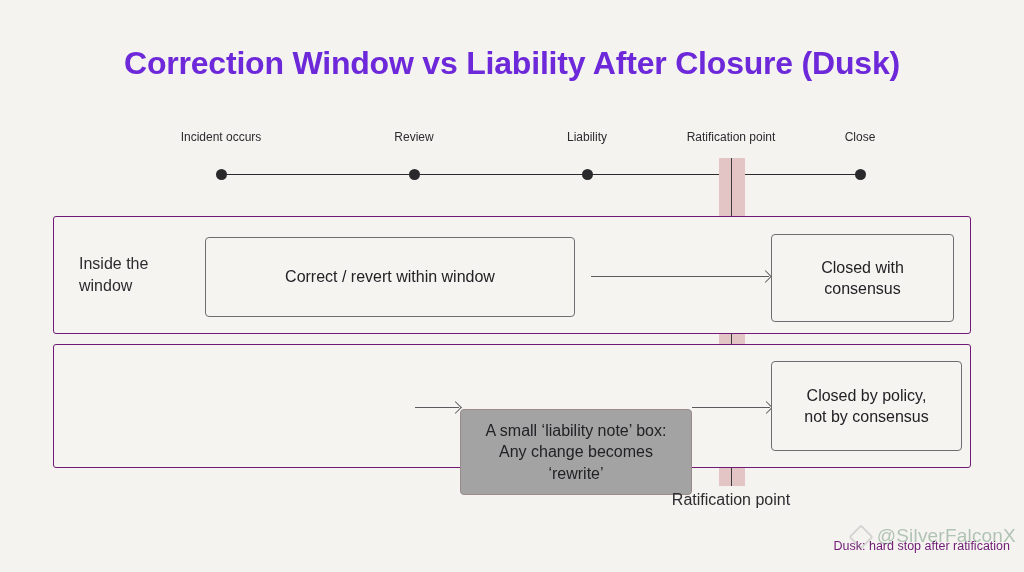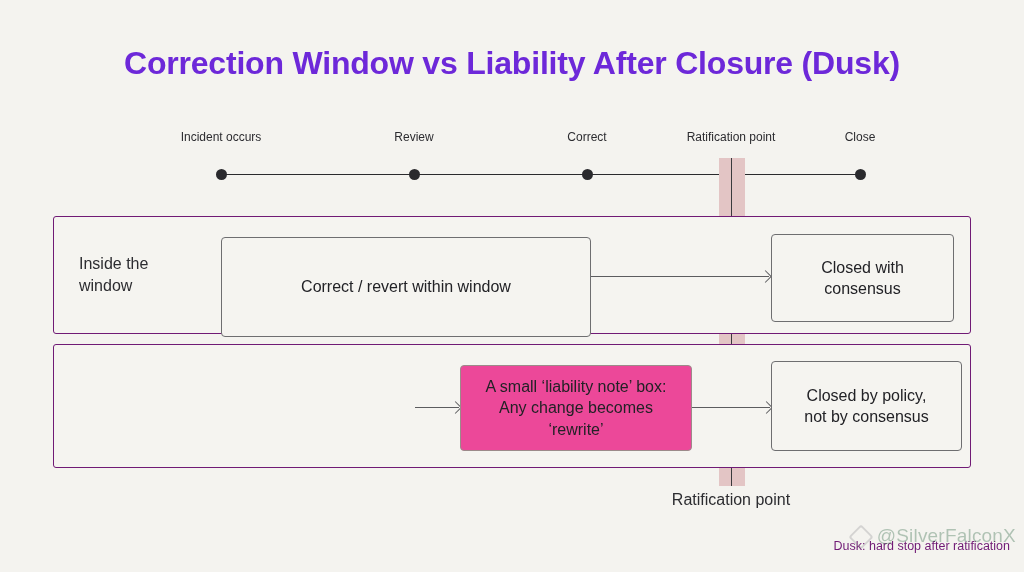--- a/index.html
+++ b/index.html
@@ -119,26 +119,27 @@
     align-items: center;
     justify-content: center;
     text-align: center;
     font-size: 16px;
     line-height: 1.32;
     color: #222226;
     white-space: pre-line;
     padding: 4px 10px;
   }
   .pbox.liability {
-    background: #ec4899;
+    background: #a3a3a3;
     border-color: #9c8a8a;
-  }
-
-  
-  #box-correct { left: 167px; top: 20px;  width: 370px; height: 100px; }
+    margin-top: 44px;
+  }
+
+  
+  #box-correct { left: 151px; top: 20px;  width: 370px; height: 80px; }
   #box-closed-consensus { left: 717px; top: 17px; width: 183px; height: 88px; }
 
   
   #box-dispute   { left: 167px; top: 22px; width: 194px; height: 82px; }
   #box-liability { left: 406px; top: 20px; width: 232px; height: 86px; }
   #box-closed-policy { left: 717px; top: 16px; width: 191px; height: 90px; }
 
   
   .arrow {
     position: absolute;
@@ -216,21 +217,21 @@
 
 <div id="canvas">
 
   <div id="title">Correction Window vs Liability After Closure (Dusk)</div>
 
   <div id="timeline">
     <div id="tl-axis"></div>
 
     <div class="tl-label" style="left:221px">Incident occurs</div>
     <div class="tl-label" style="left:414px">Review</div>
-    <div class="tl-label" style="left:587px">Correct</div>
+    <div class="tl-label" style="left:587px">Liability</div>
     <div class="tl-label" style="left:731px">Ratification point</div>
     <div class="tl-label" style="left:860px">Close</div>
 
     <div class="tl-dot" style="left:221px"></div>
     <div class="tl-dot" style="left:414px"></div>
     <div class="tl-dot" style="left:587px"></div>
     <div class="tl-dot" style="left:860px"></div>
   </div>
 
   <div id="band"></div>

